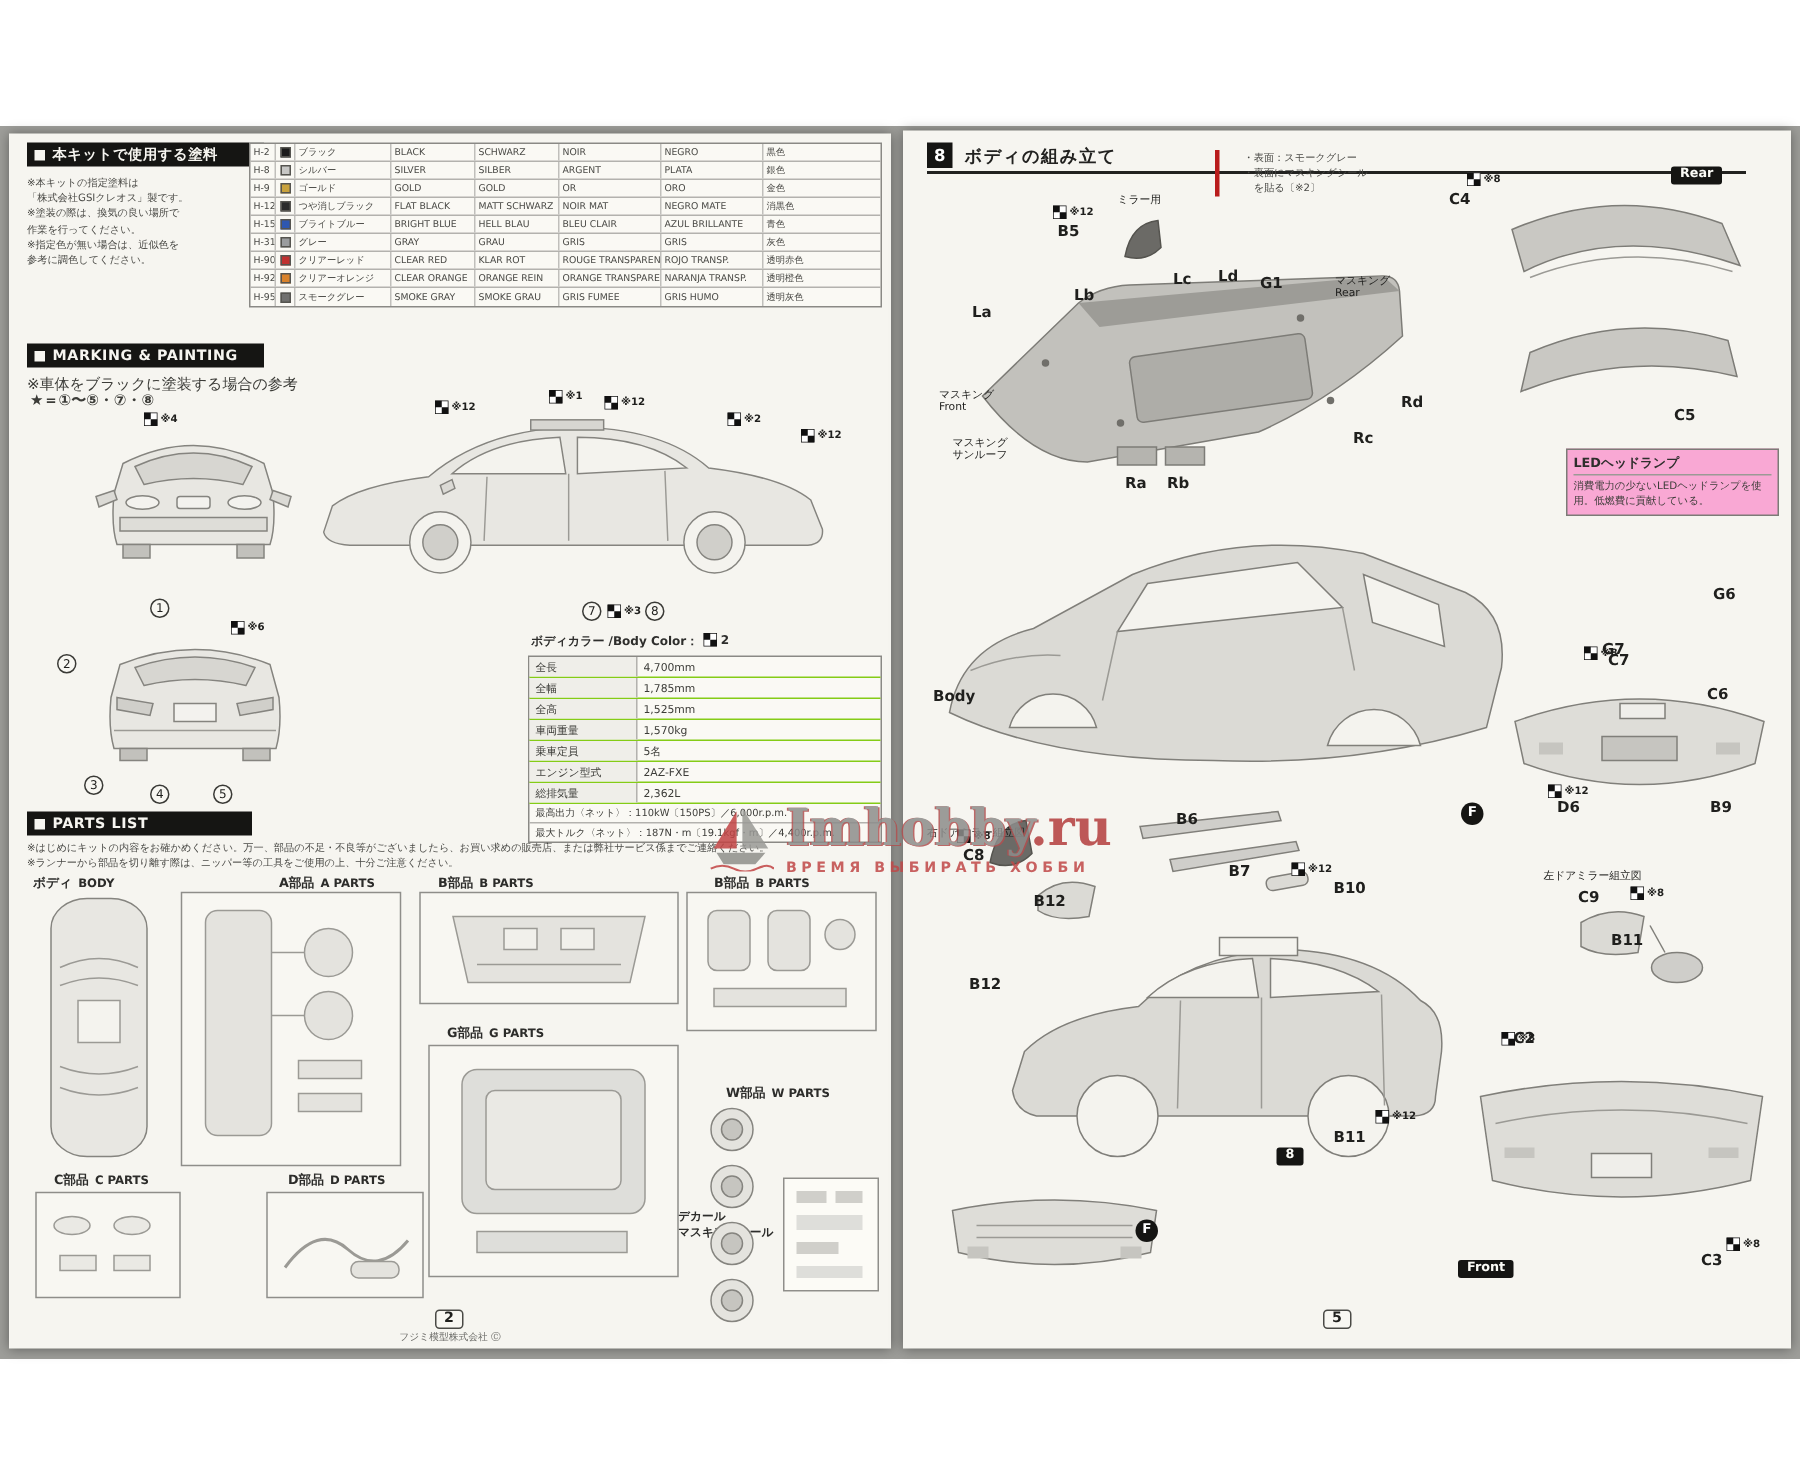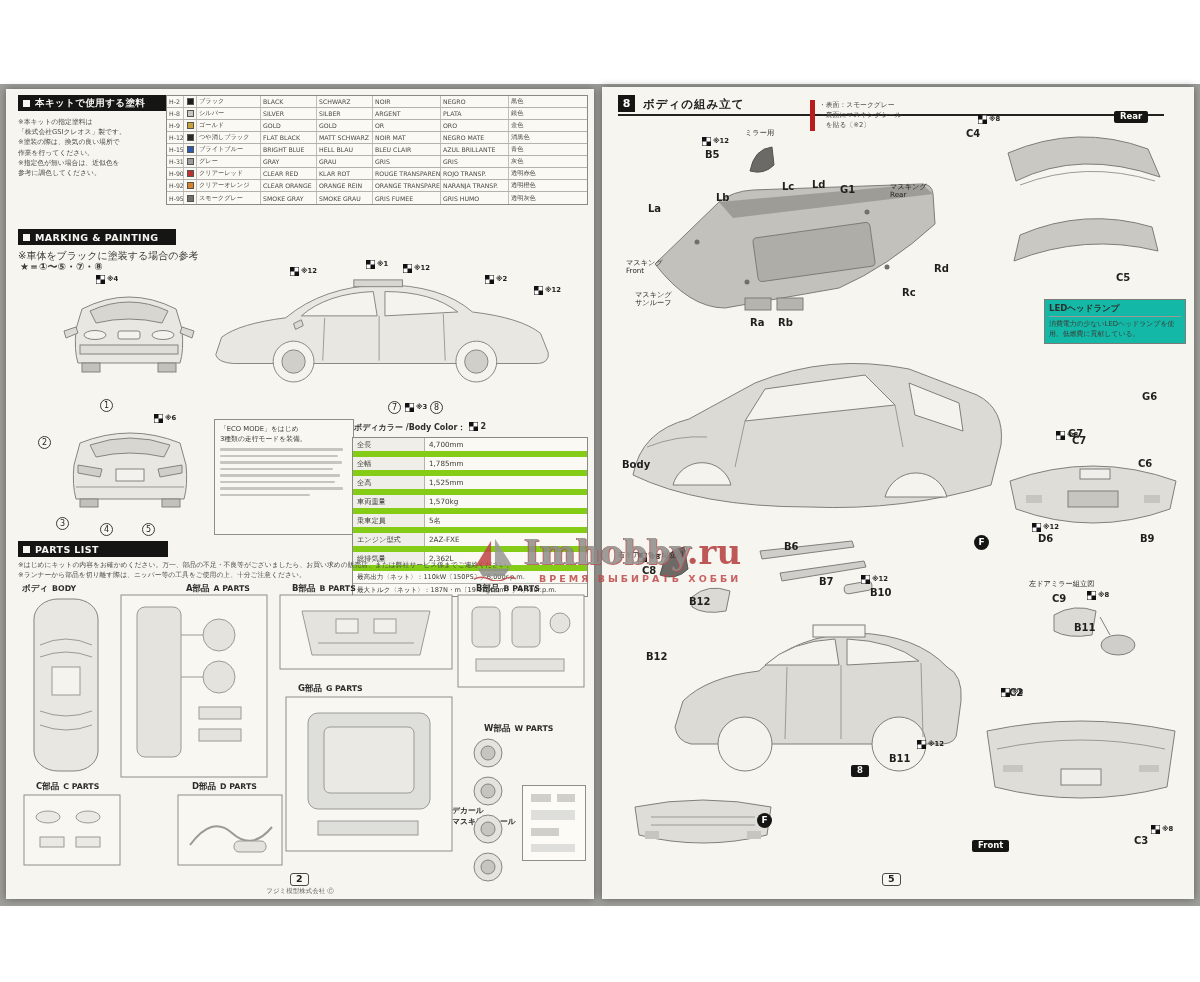--- a/index.html
+++ b/index.html
@@ -20,21 +20,21 @@
 
   .ptable{position:absolute;left:160px;top:6px;width:422px;border:1px solid #8a8985;background:#faf9f4}
   .prow{display:grid;grid-template-columns:17px 13px 64px 56px 56px 68px 68px 1fr;height:12px;border-bottom:1px solid #b3b2ae}
   .prow:last-child{border-bottom:none}
   .prow>span{border-right:1px solid #c0bfbb;padding:0 2px;display:flex;align-items:center;
     overflow:hidden;white-space:nowrap;font-size:6.2px;color:#4a4a46}
   .prow>span:last-child{border-right:none}
   .swatch{width:7px;height:7px;border:1px solid #55544f;margin:auto}
 
   .stable{position:absolute;left:346px;top:348px;width:236px;border:1px solid #8a8985;background:#faf9f4}
-  .srow{display:grid;grid-template-columns:72px 1fr;border-bottom:6px solid #84cc16;font-size:7.2px;color:#3c3c38}
+  .srow{display:grid;grid-template-columns:72px 1fr;border-bottom:1px solid #84cc16;font-size:7.2px;color:#3c3c38}
   .srow>span{padding:1.5px 4px}
   .srow>span:first-child{border-right:1px solid #b3b2ae;background:#efeee9}
   .sfoot{font-size:6.6px;padding:1.5px 4px;border-bottom:1px solid #b3b2ae;color:#3c3c38}
   .sfoot:last-child{border-bottom:none}
 
   .pgroup{position:absolute;font-size:8.5px;font-weight:bold;color:#2c2c2a;white-space:nowrap}
   .pgroup .en{margin-left:4px;font-size:7.8px}
   .pbox{position:absolute;border:1px solid #8f8e8a;background:#f8f7f2}
 
   .co{position:absolute;color:#1f1f1d;white-space:pre-line;line-height:1.15;z-index:6}
@@ -49,29 +49,29 @@
   .co-pnum{border:1px solid #4a4a46;border-radius:3px;background:#f8f7f2;font-size:9.5px;font-weight:bold;padding:0 5px}
 
   .ecobox{position:absolute;left:208px;top:330px;width:140px;height:116px;border:1px solid #8f8e8a;
     padding:4px 5px;font-size:6.8px;color:#3c3c38;background:#f8f7f2;line-height:1.5}
   .fauxline{height:2.5px;background:#c6c5c0;margin:4px 0;border-radius:1px}
 
   .stepnum{width:17px;height:17px;background:#151513;color:#fff;font-weight:bold;text-align:center;
     line-height:17px;font-size:11px}
   .steptitle{font-size:11.5px;font-weight:bold;color:#222220;letter-spacing:1px}
 
-  #led-box{position:absolute;left:442px;top:212px;width:142px;border:1px solid #7c7b77;background:#14b8a6;padding:3px 4px;z-index:6}
+  #led-box{position:absolute;left:442px;top:212px;width:142px;border:1px solid #7c7b77;background:#f9a8d4;padding:3px 4px;z-index:6}
   #led-box .t{font-size:8.5px;font-weight:bold;border-bottom:1px solid #9b9a95;padding-bottom:1px;margin-bottom:2px}
   #led-box .b{font-size:6.9px;line-height:1.5;color:#3c3c38}
 
   #watermark{position:absolute;left:470px;top:448px;display:flex;align-items:center;gap:8px;opacity:.85;z-index:40}
   .wm-brand{font-family:"DejaVu Serif","Liberation Serif",serif;font-weight:bold;font-size:34px;
     color:#8d8d8b;text-shadow:1px 1px 0 #b25050,-1px 0 0 #b25050}
   .wm-ru{font-family:"DejaVu Serif","Liberation Serif",serif;font-weight:bold;font-size:34px;color:#b43d3d}
-  .wm-tag{font-size:9.5px;letter-spacing:3px;color:#c04848;font-weight:bold;margin-top:1px;text-align:right}
+  .wm-tag{font-size:9.5px;letter-spacing:3px;color:#c04848;font-weight:bold;margin-top:1px;text-align:left}
 
   .draw{position:absolute;z-index:2}
   .layer{position:absolute;left:0;top:0;width:100%;height:100%;z-index:5}
 </style>
 </head>
 <body>
 
 <div id="photo">
 
   <div class="page" id="left-page">
@@ -243,32 +243,20 @@
         <path d="M40,36 Q80,22 120,36 L114,48 Q80,40 46,48 Z" fill="#d7d6d1"></path>
         <path d="M28,56 L52,60 L50,68 L28,64 Z" fill="#d0cfca"></path>
         <path d="M132,56 L108,60 L110,68 L132,64 Z" fill="#d0cfca"></path>
         <rect x="66" y="60" width="28" height="12" fill="#f3f2ee"></rect>
         <path d="M26,78 L134,78" stroke="#9b9a95"></path>
         <rect x="30" y="90" width="18" height="8" fill="#c2c1bc"></rect>
         <rect x="112" y="90" width="18" height="8" fill="#c2c1bc"></rect>
       </g>
     </svg>
 
-    <div class="ecobox">
-      <div>「ECO MODE」をはじめ</div>
-      <div>3種類の走行モードを装備。</div>
-      <div class="fauxline" style="width:96%"></div>
-      <div class="fauxline" style="width:92%"></div>
-      <div class="fauxline" style="width:95%"></div>
-      <div class="fauxline" style="width:88%"></div>
-      <div class="fauxline" style="width:94%"></div>
-      <div class="fauxline" style="width:90%"></div>
-      <div class="fauxline" style="width:96%"></div>
-      <div class="fauxline" style="width:70%"></div>
-    </div>
 
     <div class="abs" style="left:348px;top:333px;font-size:8px;font-weight:bold;display:flex;align-items:flex-start;gap:3px">
       <span>ボディカラー /Body Color：</span>
       <svg width="9" height="9" viewBox="0 0 9 9">
           <rect width="9" height="9" fill="#fff" stroke="#111"></rect>
           <rect width="4.5" height="4.5" fill="#111"></rect>
           <rect x="4.5" y="4.5" width="4.5" height="4.5" fill="#111"></rect>
         </svg>
       <span>2</span>
     </div>
@@ -449,21 +437,21 @@
         <div class="co co-pnum" style="left: 284px; top: 784px;">2</div>
       </div>
   </div>
 
   <div class="page" id="right-page">
 
     <div class="abs stepnum" style="left:16px;top:8px">8</div>
     <div class="abs steptitle" style="left:41px;top:10px">ボディの組み立て</div>
     <div class="abs" style="left:16px;top:27px;width:546px;border-top:2px solid #222220"></div>
 
-    <div id="note-box" class="abs tiny" style="left:208px;top:13px;width:142px;border-left:5px solid #b91c1c;padding-left:4px">
+    <div id="note-box" class="abs tiny" style="left:208px;top:13px;width:142px;border-left:3px solid #b91c1c;padding-left:16px">
         <div>・表面：スモークグレー</div>
         <div>・裏面にマスキングシール</div>
         <div>　を貼る〔※2〕</div>
       </div>
 
     <svg class="draw" style="left:25px;top:85px" width="320" height="155" viewBox="0 0 320 155">
       <path d="M28,92 L92,30 Q106,19 126,18 L295,12 Q305,12 306,22 L308,52 Q262,94 212,116 L98,136 Q62,136 28,92 Z" fill="#c2c1bc" stroke="#7d7c77"></path>
       <path d="M92,30 L295,12 L306,22 L106,46 Z" fill="#9d9c97"></path>
       <rect x="128" y="58" width="118" height="44" rx="4" fill="#aeada8" stroke="#7d7c77" transform="rotate(-8 187 80)"></rect>
       <rect x="118" y="126" width="26" height="12" fill="#b5b4af" stroke="#7d7c77"></rect>
@@ -602,21 +590,21 @@
           </svg><span>※8</span></div>
         <div class="co co-part" style="left: 40px; top: 478px;">C8</div>
         <div class="co co-part" style="left: 182px; top: 454px;">B6</div>
         <div class="co co-part" style="left: 217px; top: 489px;">B7</div>
         <div class="co co-part" style="left: 87px; top: 509px;">B12</div>
         <div class="co co-check" style="left: 259px; top: 488px;"><svg width="9" height="9" viewBox="0 0 9 9">
             <rect width="9" height="9" fill="#fff" stroke="#111"></rect>
             <rect width="4.5" height="4.5" fill="#111"></rect>
             <rect x="4.5" y="4.5" width="4.5" height="4.5" fill="#111"></rect>
           </svg><span>※12</span></div>
-        <div class="co co-part" style="left: 250px; top: 500px; padding-left: 18px;">B10</div>
+        <div class="co co-part" style="left: 269px; top: 500px; padding-left: 18px;">B10</div>
         <div class="co co-part" style="left: 44px; top: 564px;">B12</div>
         <div class="co co-check" style="left: 315px; top: 653px;"><svg width="9" height="9" viewBox="0 0 9 9">
             <rect width="9" height="9" fill="#fff" stroke="#111"></rect>
             <rect width="4.5" height="4.5" fill="#111"></rect>
             <rect x="4.5" y="4.5" width="4.5" height="4.5" fill="#111"></rect>
           </svg><span>※12</span></div>
         <div class="co co-part" style="left: 287px; top: 666px;">B11</div>
         <div class="co co-badge" style="left: 249px; top: 678px;">8</div>
         <div class="co co-note" style="left: 427px; top: 493px;">左ドアミラー組立図</div>
         <div class="co co-part" style="left: 450px; top: 506px;">C9</div>

